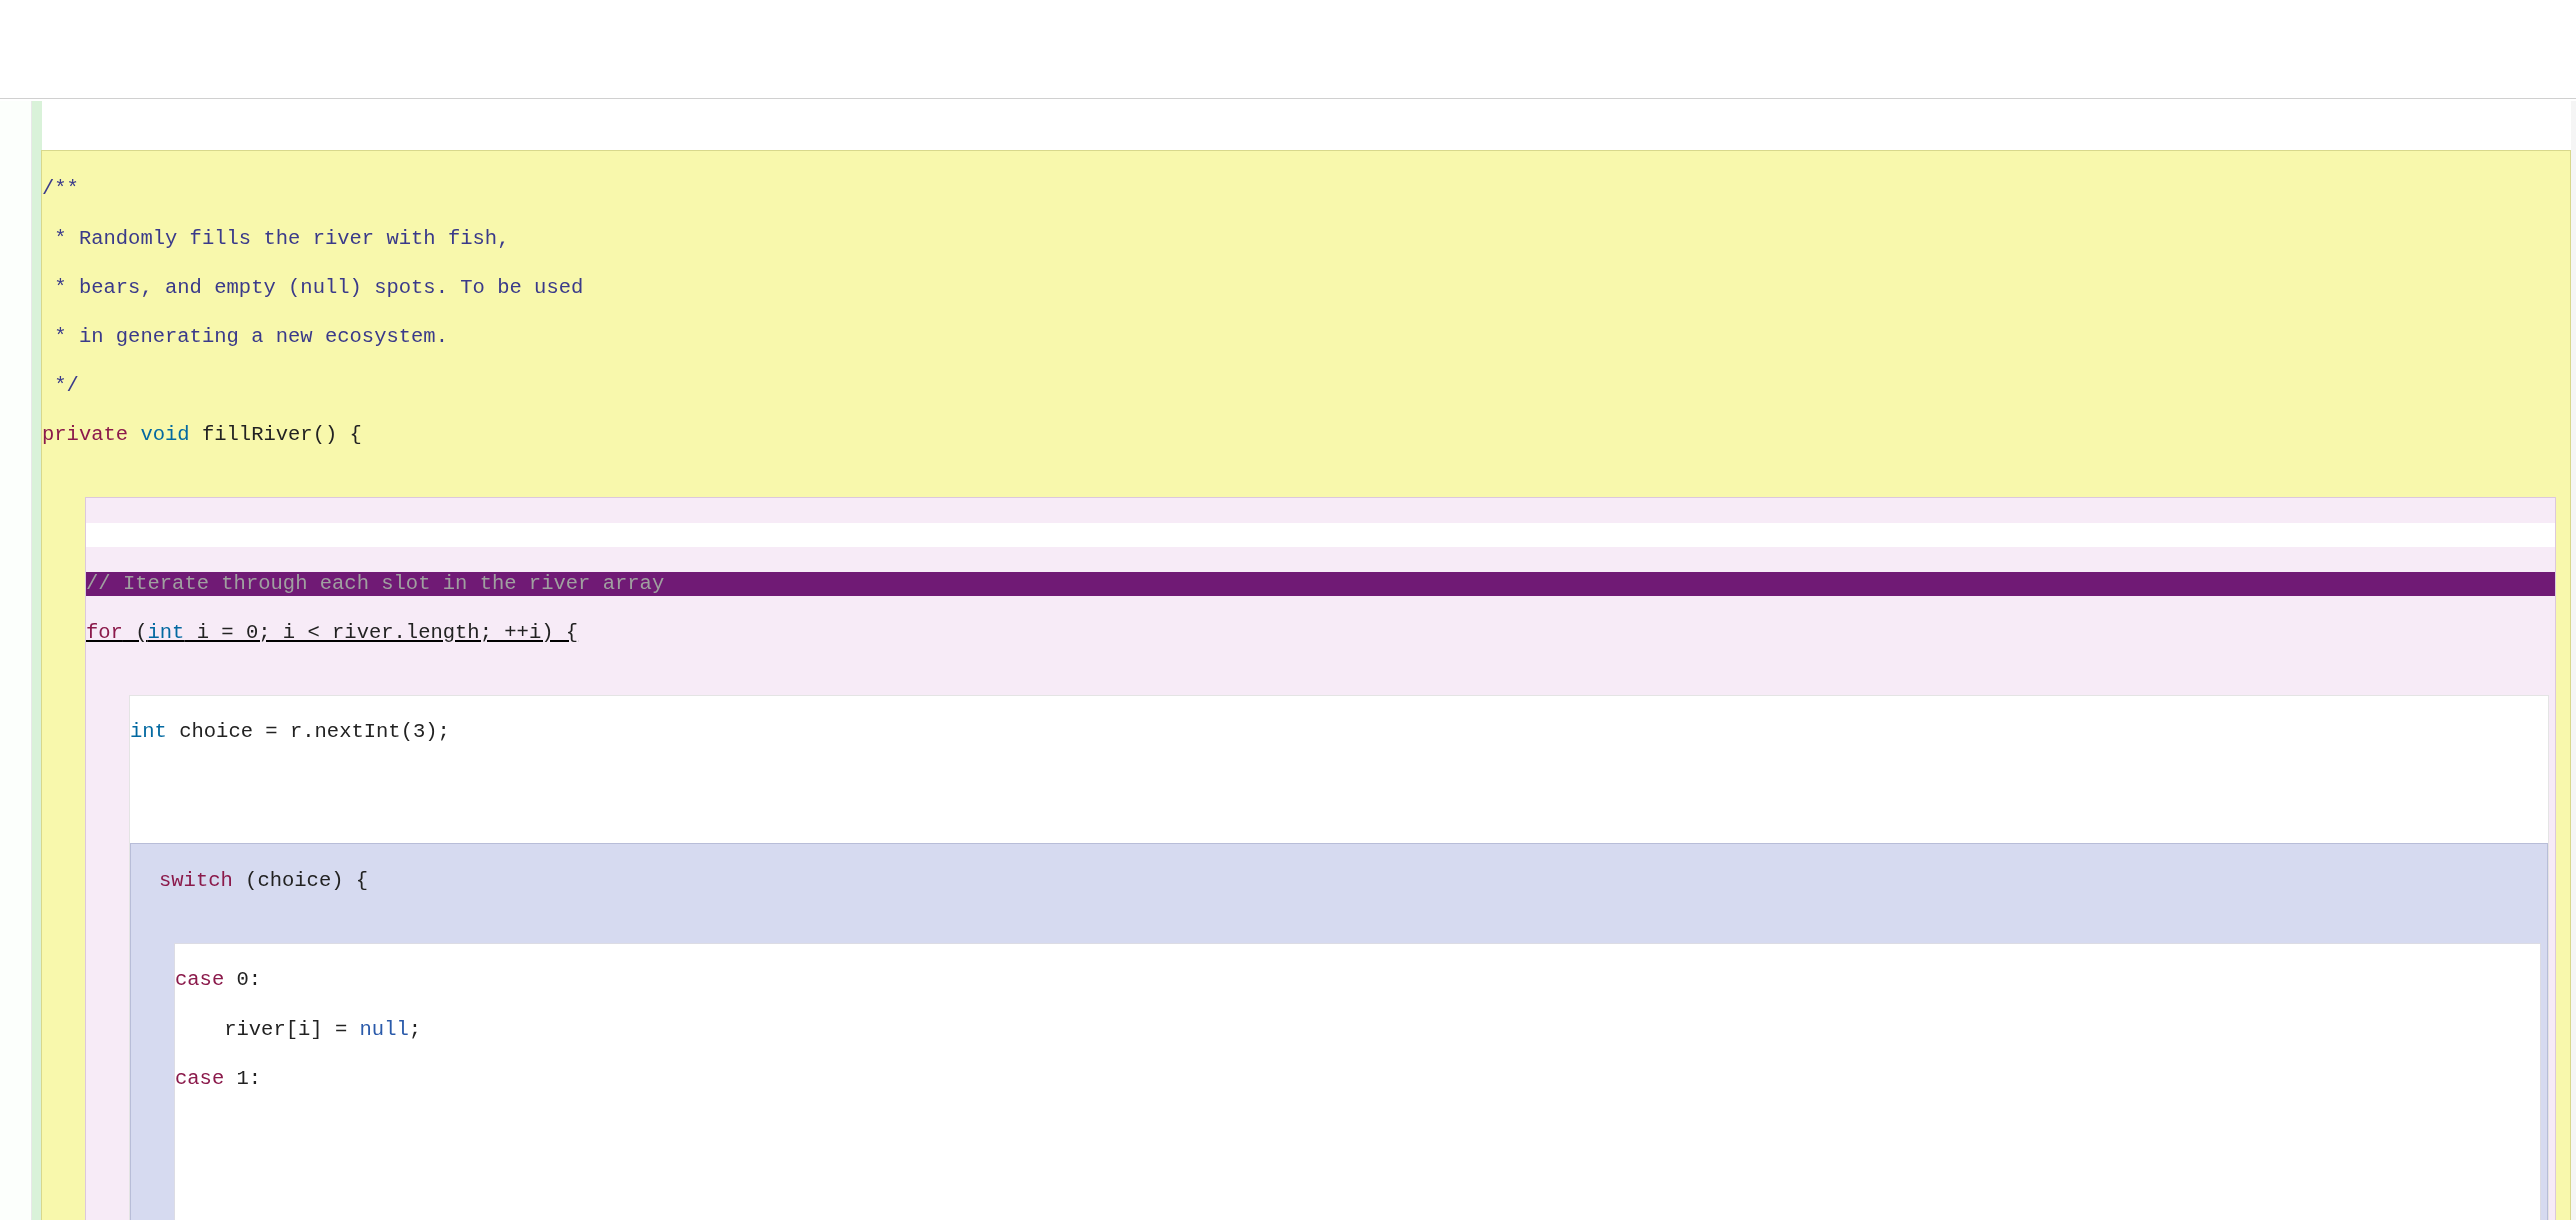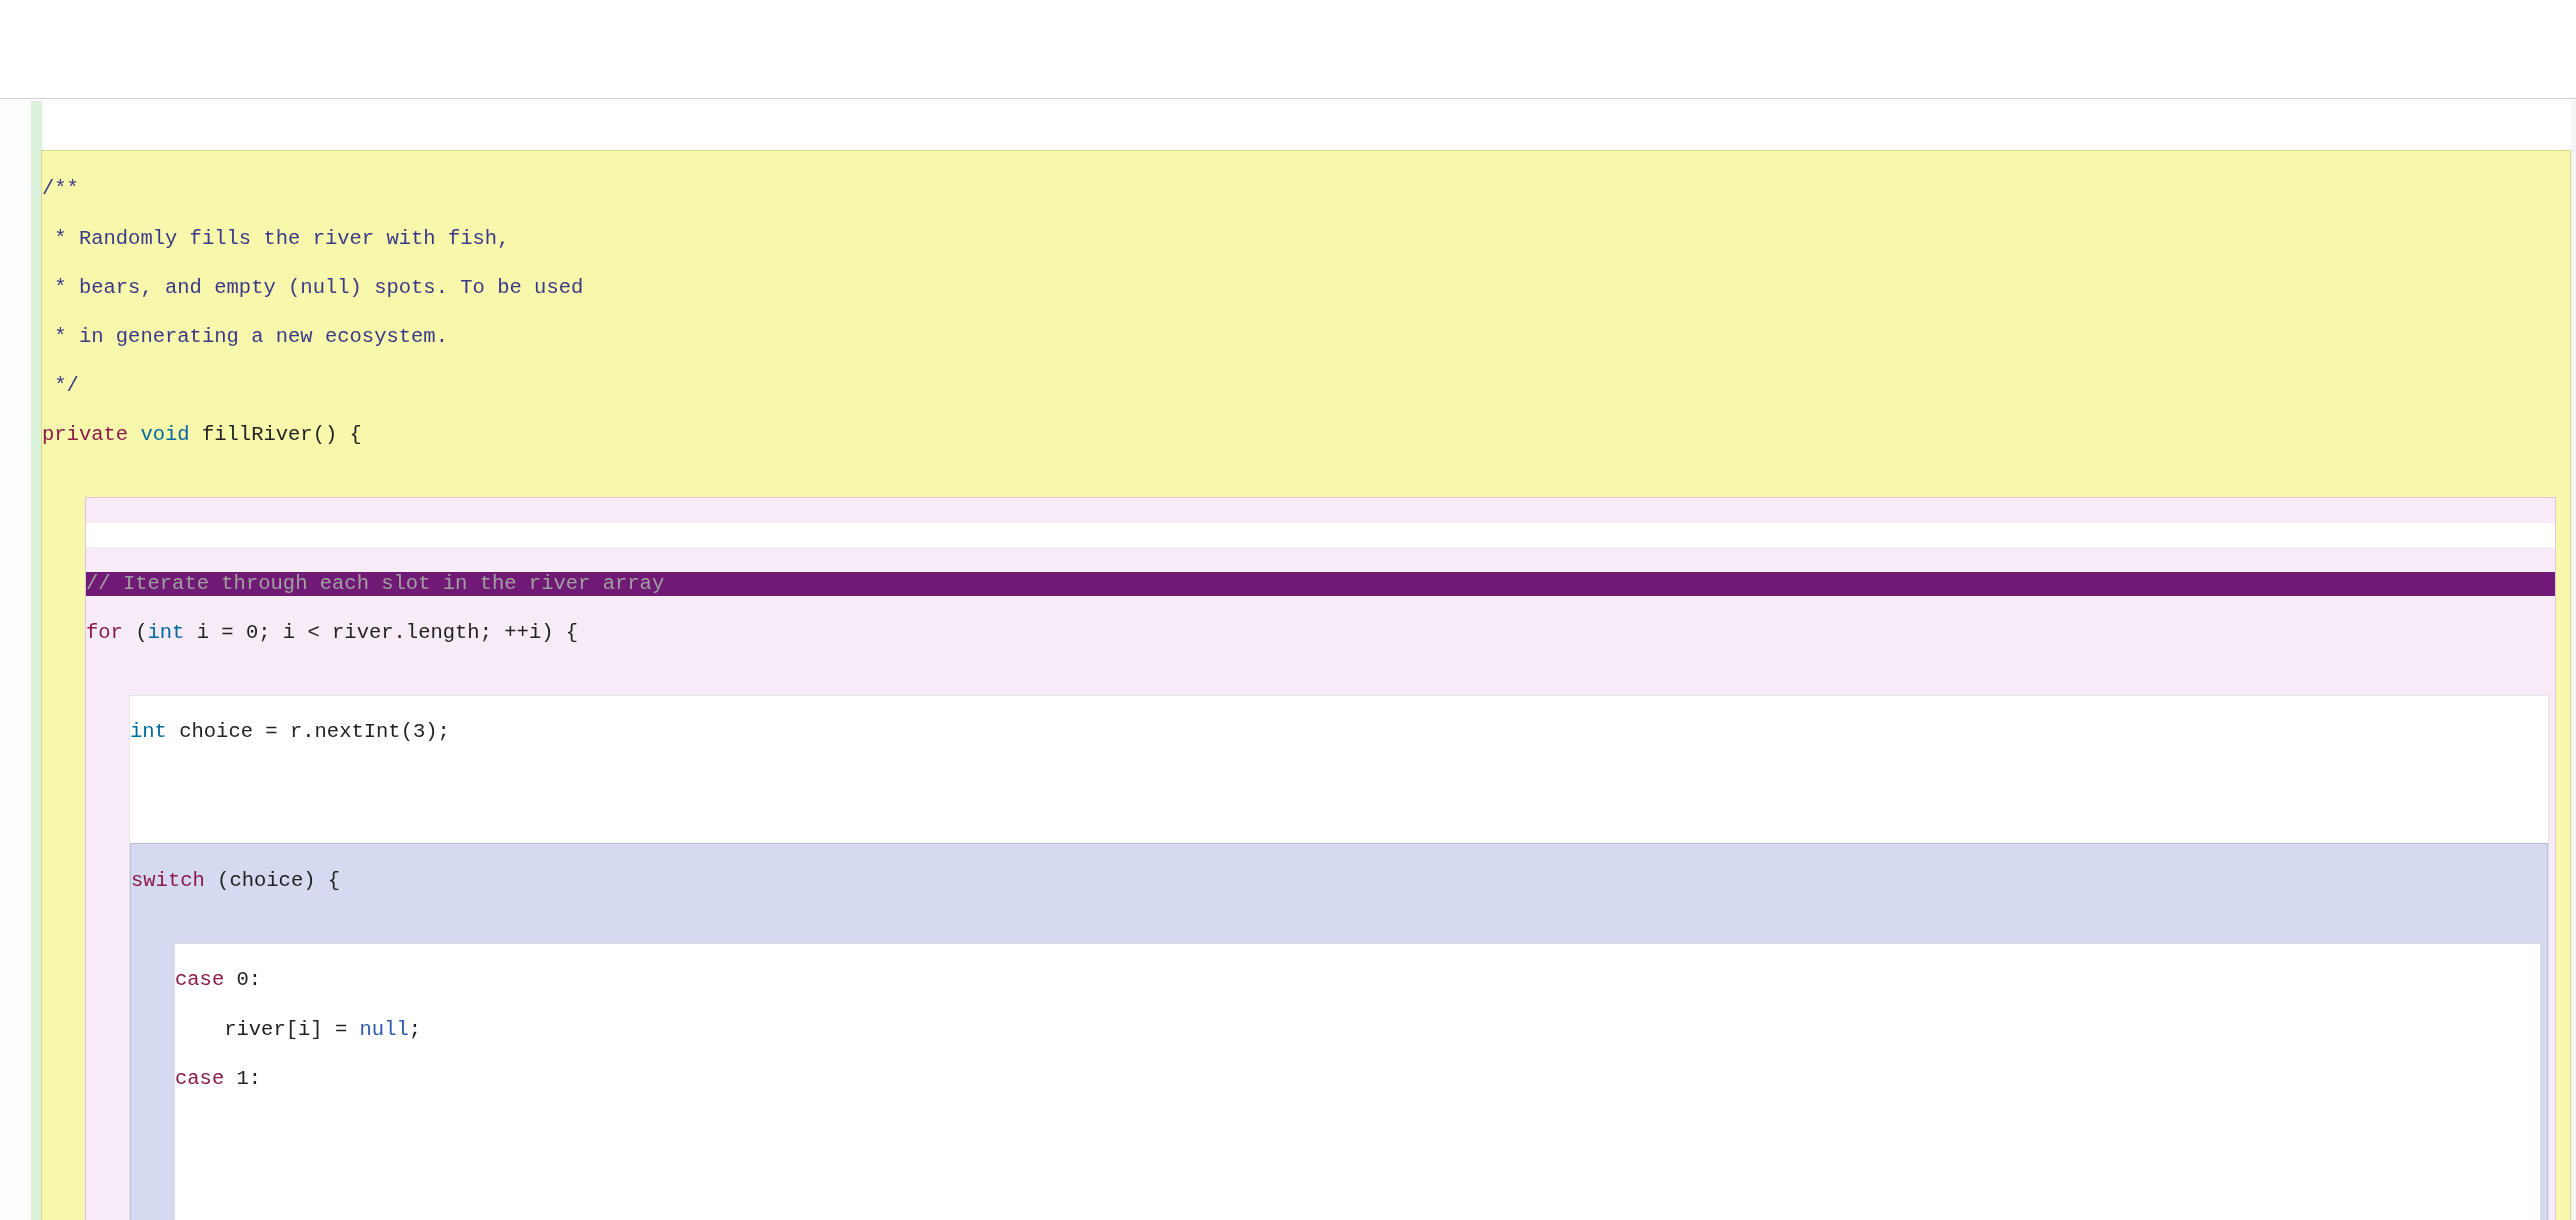--- a/index.html
+++ b/index.html
@@ -49,35 +49,37 @@
   height: 100%;
   background: #f5f5f5;
 }
 .block-method {
   background: #f8f8ac;
   border: 0.8px solid #d8d88c;
   padding: 1.6px 0 0 0;
 }
 .block-for-header {
   background: #f7ebf7;
+  text-decoration: underline;
 }
 .block-for {
   background: #f7ebf7;
   border: 0.8px solid #dcc8dc;
   margin-left: 43px;
   margin-right: 14px;
 }
 .block-for-inner {
   background: #ffffff;
   border: 0.8px solid #e4e4e4;
   margin-left: 43px;
   margin-right: 6.3px;
 }
 .block-switch-header {
   background: #d6daf0;
+  padding-left: 28px;
 }
 .block-switch {
   background: #d6daf0;
   border: 0.8px solid #b8bdd8;
   margin-top: 0;
 }
 .block-switch-body {
   background: #ffffff;
   border: 0.8px solid #dcdce4;
   margin-left: 43px;

